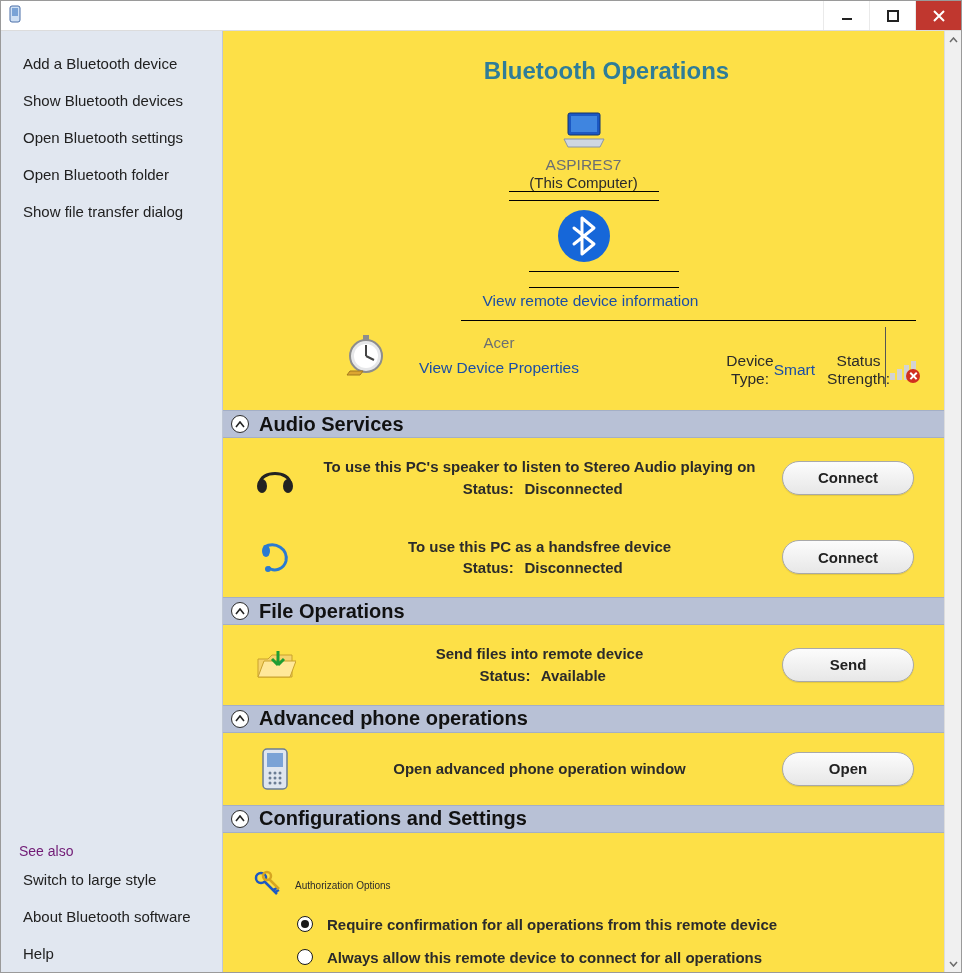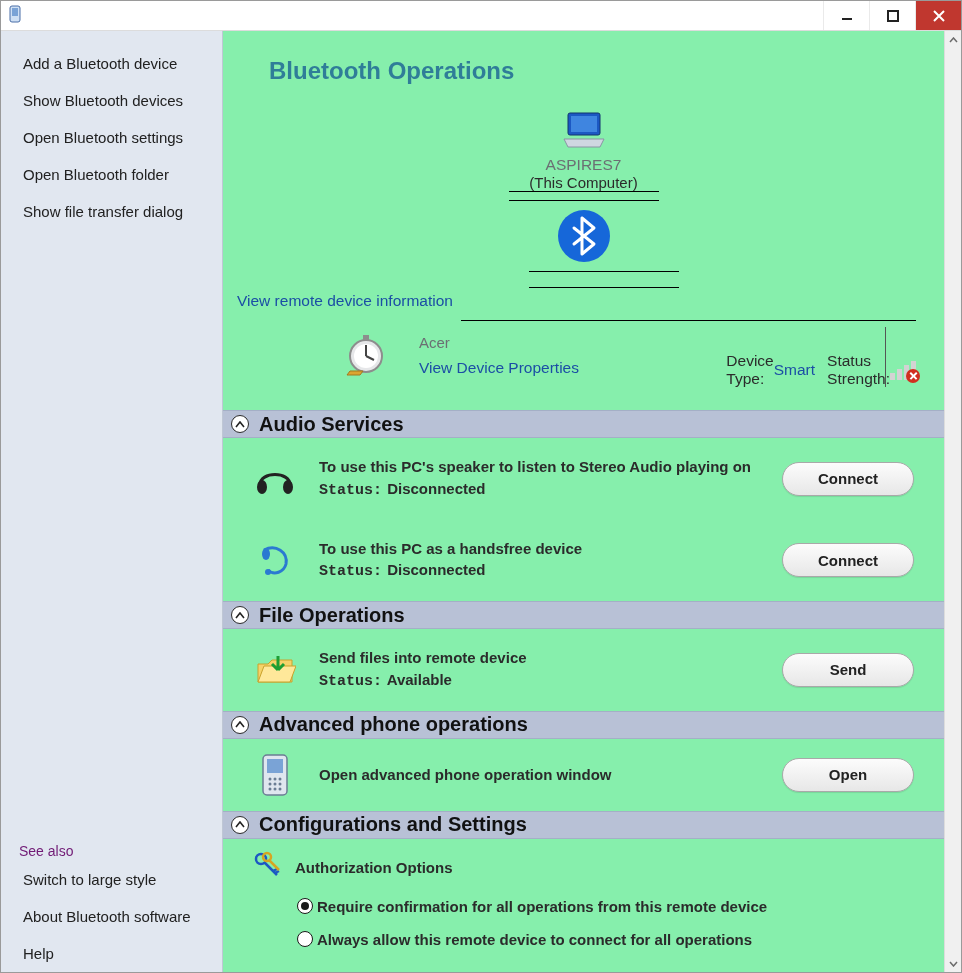--- a/index.html
+++ b/index.html
@@ -48,21 +48,22 @@
     cursor: pointer;
     font-size: 15px;
   }
   .sidebar-spacer { flex:1; }
   .see-also {
     color:#701a75; font-size:14px;
     padding: 10px 18px 2px 18px;
   }
   .content-wrap {
     flex:1; position:relative;
-    background:#86efac;
+    background:#fde047;
+    text-align:center;
   }
   .scrollbar {
     position:absolute; top:0; right:0; bottom:0; width:17px;
     background:#f0f0f0; border-left:1px solid #dcdcdc;
     display:flex; flex-direction:column; align-items:center;
   }
   .scroll-arrow { height:17px; width:100%; display:flex; align-items:center; justify-content:center; color:#6b6b6b;}
   .content {
     position:absolute; top:0; left:0; right:17px; bottom:0;
     overflow:hidden;
@@ -129,38 +130,39 @@
     display:flex; align-items:center; justify-content:center;
     font-size:11px; line-height:1;
   }
   .service {
     display:flex; align-items:center;
     padding: 18px 30px 18px 30px;
     gap: 22px;
   }
   .svc-icon { width:44px; height:36px; display:flex; align-items:center; justify-content:center;}
   .svc-text { flex:1; font-size:15px; font-weight:600; line-height:1.45;}
-  .svc-text .status-label { display:inline-block; width:64px;font-family:Liberation Mono, monospace;}
+  .svc-text .status-label { display:inline-block; width:64px;}
   .pill-btn {
     width:132px; height:34px;
     border-radius:17px;
     border:1px solid #a9a9a9;
     background: linear-gradient(#fcfcfc,#e7e7e7);
     font-weight:700; font-size:15px; color:#222;
     display:flex; align-items:center; justify-content:center;
     cursor:pointer;
     box-shadow: 0 1px 1px rgba(0,0,0,0.1);
   }
   .sub-heading {
-    font-weight:700; font-size:15px;
+    font-weight:400; font-size:10px;
     display:flex; align-items:center; gap:14px;
     padding: 12px 30px 6px 30px;
+    margin-top: 25px;
   }
   .radio-row {
-    display:flex; align-items:center; gap:4px;
+    display:flex; align-items:center; gap:14px;
     padding: 8px 30px 8px 74px;
     font-weight:700; font-size:15px;
   }
   .radio {
     width:16px; height:16px; border-radius:50%;
     border:1.5px solid #1a1a1a; background:#fff;
     display:flex; align-items:center; justify-content:center;
   }
   .radio.checked::after {
     content:""; width:8px; height:8px; border-radius:50%; background:#1a1a1a;

